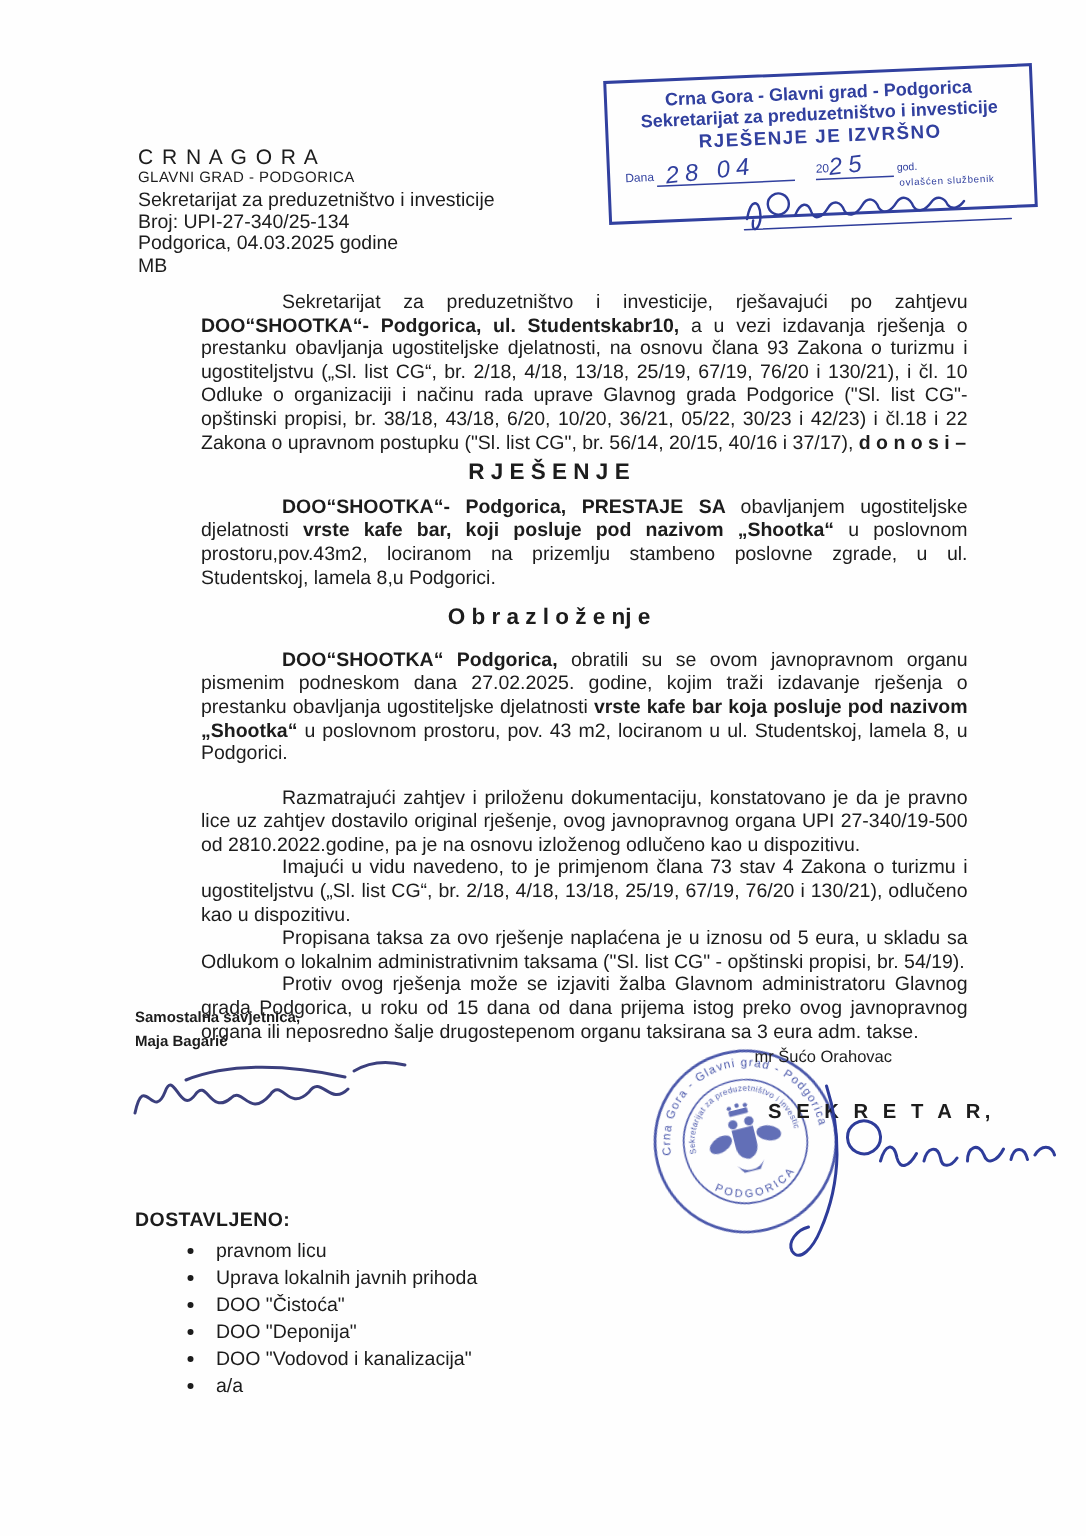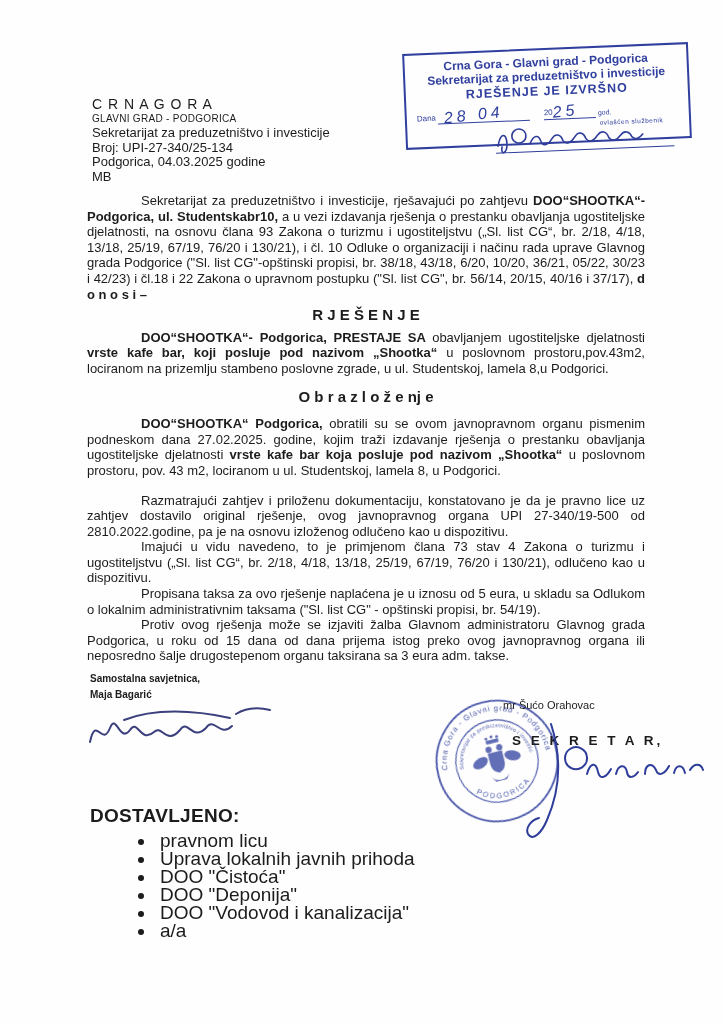--- a/index.html
+++ b/index.html
@@ -39,40 +39,40 @@
   
   .hdr{position:absolute;left:92px;top:97px;font-size:13px;line-height:14.6px;}
   .hdr-country{font-size:14px;letter-spacing:1px;}
   .hdr-city{font-size:10px;letter-spacing:0.3px;}
 
   
   .doc-body{
     position:absolute;left:87px;top:193px;width:558px;
     font-size:13px;line-height:15.6px;text-align:justify;
   }
-  .doc-body p{text-indent:54px;}
+  .doc-body p{text-indent:54px;margin-left:47px;}
   .h-center{text-align:center;font-weight:bold;font-size:15px;}
   .h-rjesenje{margin:5px 0 7px;}
   .h-obraz{margin:12px 0 12px;}
   .p1{margin-bottom:0;}
   .p3{margin-bottom:14px;}
 
   
   .sign-left{position:absolute;left:90px;top:671px;font-weight:bold;font-size:10px;line-height:15.5px;}
   .sig-maja{position:absolute;left:84px;top:694px;}
   .sign-right-name{position:absolute;left:503px;top:699px;font-weight:normal;font-size:11px;}
   .sign-right-title{position:absolute;left:512px;top:733px;font-weight:bold;font-size:13.5px;letter-spacing:3px;}
   .round-stamp{position:absolute;left:433px;top:697px;}
   .sig-orahovac{position:absolute;left:505px;top:716px;}
 
   
-  .footer{position:absolute;left:90px;top:805px;font-size:19px;}
+  .footer{position:absolute;left:90px;top:805px;font-size:13px;}
   .footer-heading{font-weight:bold;letter-spacing:0.3px;}
   .footer ul{list-style:disc;padding-left:50px;margin-top:5px;}
-  .footer li{line-height:18px;padding-left:4px;margin-left:16px;}
+  .footer li{line-height:18px;padding-left:4px;}
 
   svg .pen{fill:none;stroke:var(--ink-blue);stroke-linecap:round;stroke-linejoin:round;}
   svg .pen-dark{fill:none;stroke:var(--pen-dark);stroke-linecap:round;stroke-linejoin:round;}
 </style>
 </head>
 <body>
 
 <div class="page">
 
   <div class="exec-stamp">

